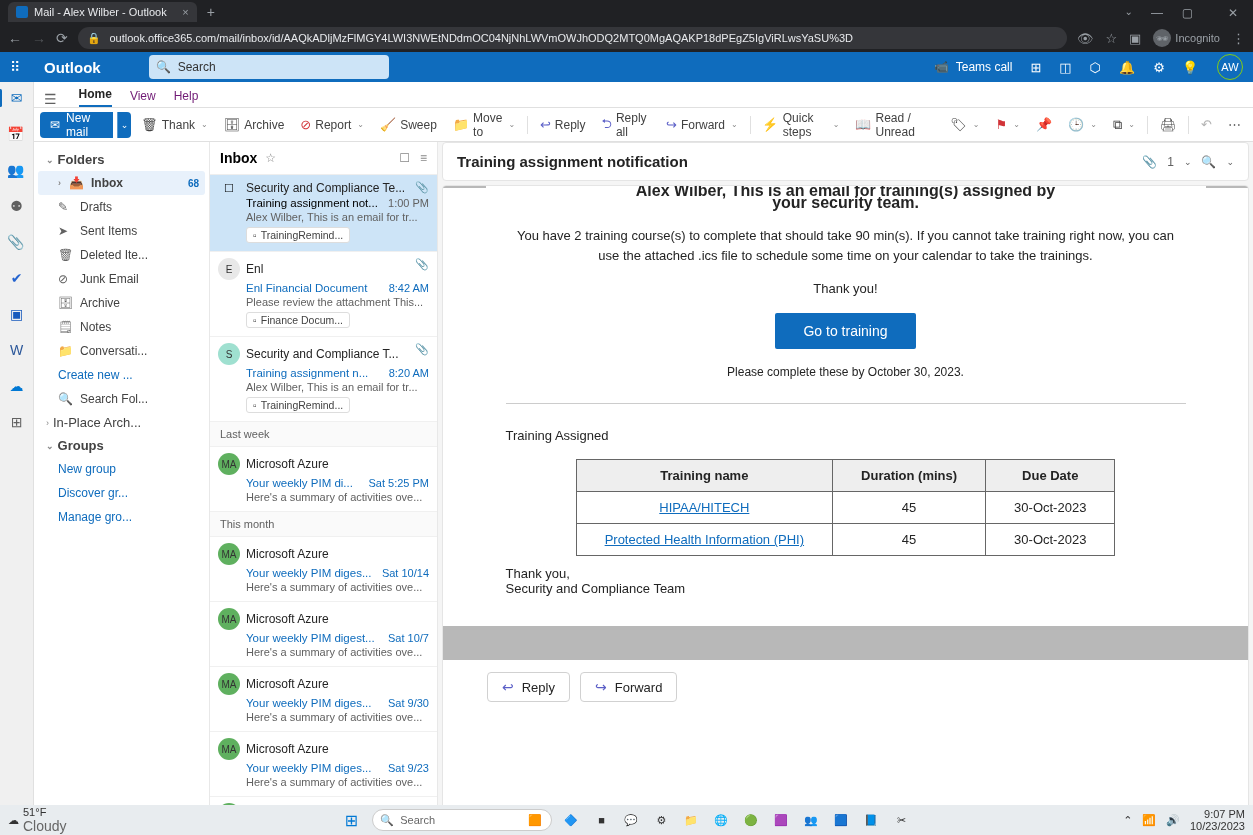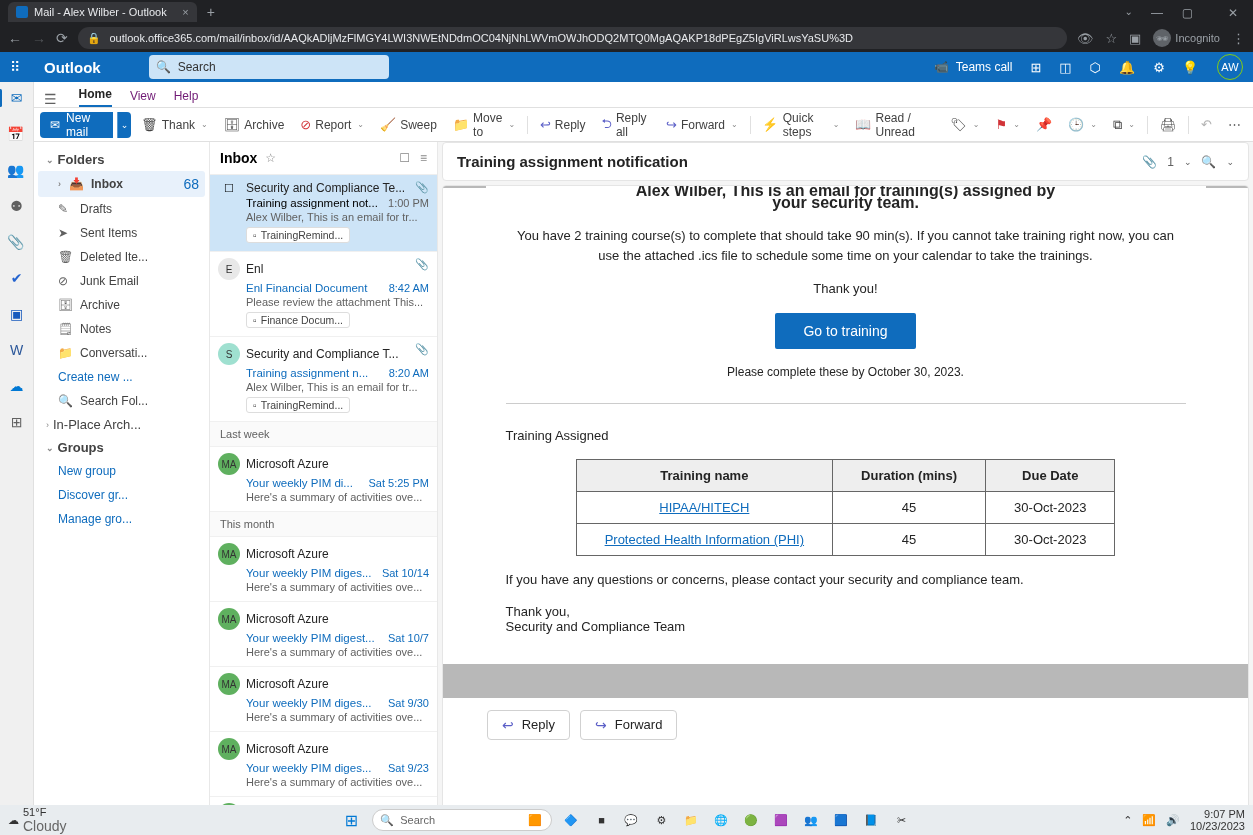--- a/index.html
+++ b/index.html
@@ -53,21 +53,21 @@
 .chev { font-size: 8px; color: #888; margin-left: 2px; }
 .rbn-sep { width: 1px; height: 18px; background: #e0e0e0; margin: 0 2px; }
 
 .split { flex: 1; display: flex; overflow: hidden; }
 
 
 .folders { width: 176px; border-right: 1px solid #e8e8e8; padding: 6px 4px; font-size: 12px; color: #424242; overflow: hidden; }
 .fhdr { display: flex; align-items: center; gap: 4px; padding: 4px 8px; font-weight: 600; font-size: 13px; }
 .fitem { display: flex; align-items: center; gap: 8px; padding: 5px 6px 5px 20px; cursor:pointer; border-radius:3px; }
 .fitem.sel { background: #e8f1fb; font-weight: 600; }
-.fitem .cnt { margin-left: auto; color: #0f6cbd; font-weight: 400; font-size: 14px; }
+.fitem .cnt { margin-left: auto; color: #0f6cbd; font-weight: 700; font-size: 10px; }
 .flink { color: #0f6cbd; padding: 5px 6px 5px 20px; cursor:pointer; font-size: 12px; }
 .ficon { width: 14px; color: #616161; }
 .fchev{font-size:9px;color:#888;}
 
 
 .msglist { width: 228px; border-right: 1px solid #e8e8e8; display: flex; flex-direction: column; overflow: hidden; }
 .ml-hdr { display: flex; align-items: center; padding: 8px 10px; gap: 8px; border-bottom: 1px solid #eee; }
 .ml-title { font-size: 14px; font-weight: 600; }
 .ml-star { color: #888; font-size: 12px; }
 .ml-right { margin-left: auto; display: flex; gap: 10px; color: #888; font-size: 12px; }
@@ -522,21 +522,20 @@
                 <td>45</td>
                 <td>30-Oct-2023</td>
               </tr>
               <tr>
                 <td><a>Protected Health Information (PHI)</a></td>
                 <td>45</td>
                 <td>30-Oct-2023</td>
               </tr>
             </tbody>
               </table>
-            <p class="ec-p">If you have any questions or concerns, please contact your security and compliance team.</p>
             <div>Thank you,</div>
             <div>Security and Compliance Team</div>
           </div>
           <div class="gray-strip" style="height:34px;margin:0 -40px;"></div>
           <div class="rp-actions">
             <div class="act-btn">
                 <span class="arr">↩</span>
                 <span>Reply</span>
               </div>
             <div class="act-btn">

